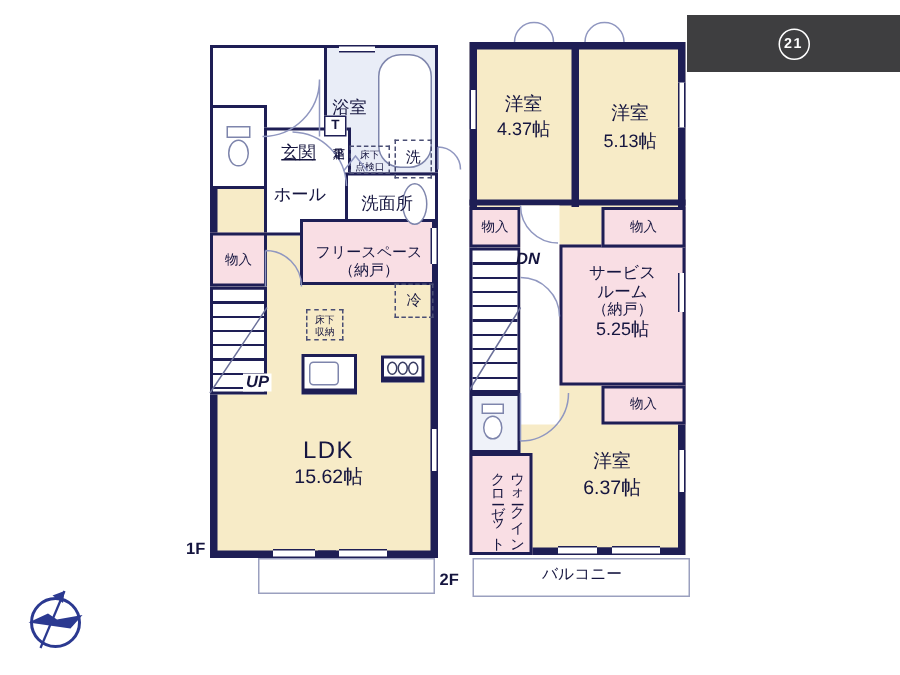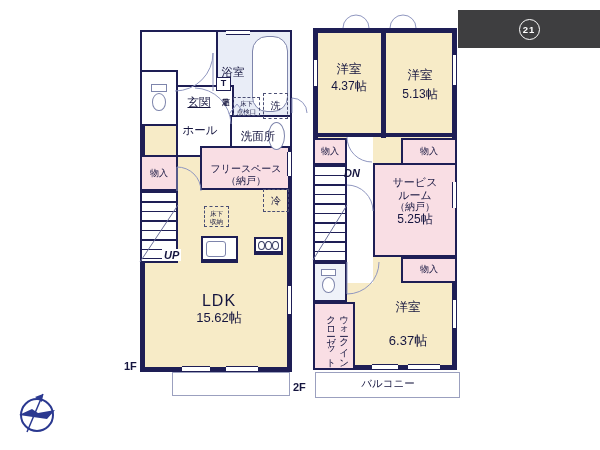--- a/index.html
+++ b/index.html
@@ -129,21 +129,21 @@
   <div class="abs lbl sm" style="left:429px;top:264px;">物入</div>
   <div class="abs italiclbl" style="left:344px;top:167px;">DN</div>
   <div class="abs lbl" style="left:415px;top:176px;font-size:11px;">
     <div>サービス</div>
     <div>ルーム</div>
     <div style="font-size:10px;">（納戸）</div>
     <div class="sz">5.25帖</div>
   </div>
   <div class="abs vtext" style="left:318px;top:305px;width:32px;height:62px;font-size:9.5px;z-index:6;text-align:center;">ウォークインクローゼット</div>
   <div class="abs lbl rn" style="left:408px;top:300px;font-size:12.5px;">洋室</div>
-  <div class="abs lbl" style="left:408px;top:334px;font-size:13px;">6.37帖</div>
+  <div class="abs lbl" style="left:408px;top:318px;font-size:13px;">6.37帖</div>
   <div class="abs flr" style="left:293px;top:381px;">2F</div>
 
   <div class="abs openbox" style="left:315px;top:372px;width:145px;height:26px;"></div>
   <div class="abs lbl" style="left:388px;top:377px;font-size:10.5px;">バルコニー</div>
 
   <div class="abs win-v" style="left:313px;top:60px;width:5px;height:26px;"></div>
   <div class="abs win-v" style="left:452px;top:55px;width:5px;height:30px;"></div>
   <div class="abs win-v" style="left:452px;top:182px;width:5px;height:26px;"></div>
   <div class="abs win-v" style="left:452px;top:300px;width:5px;height:28px;"></div>
   <div class="abs win-h" style="left:372px;top:364px;width:26px;height:6px;"></div>

